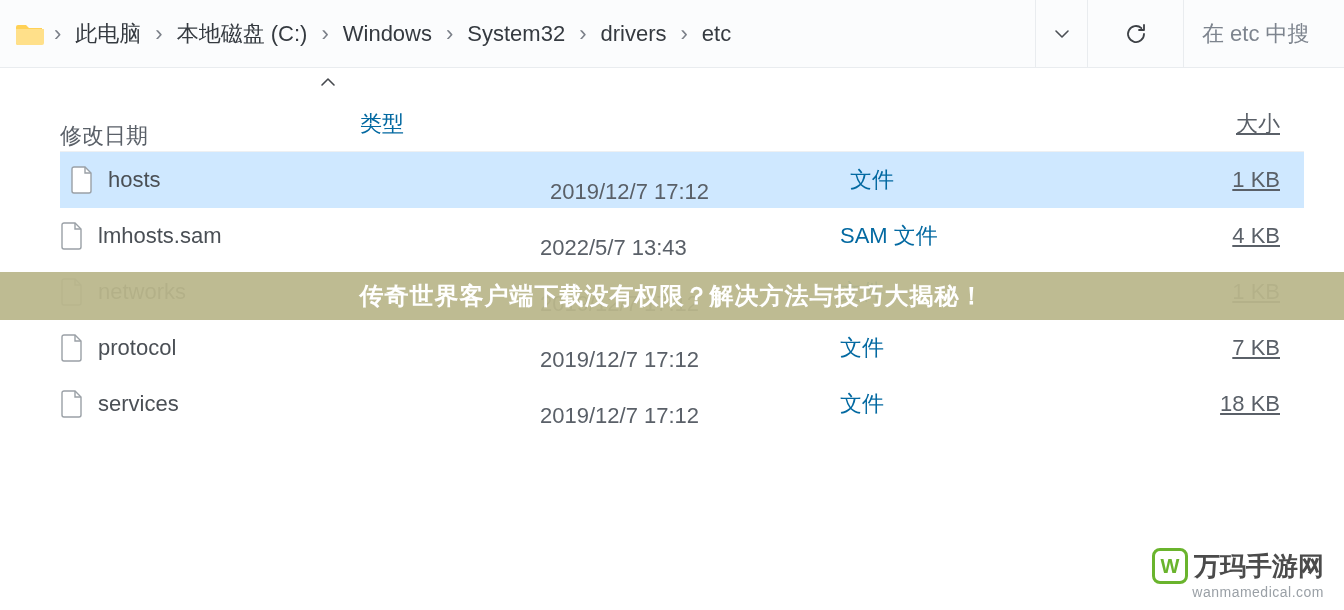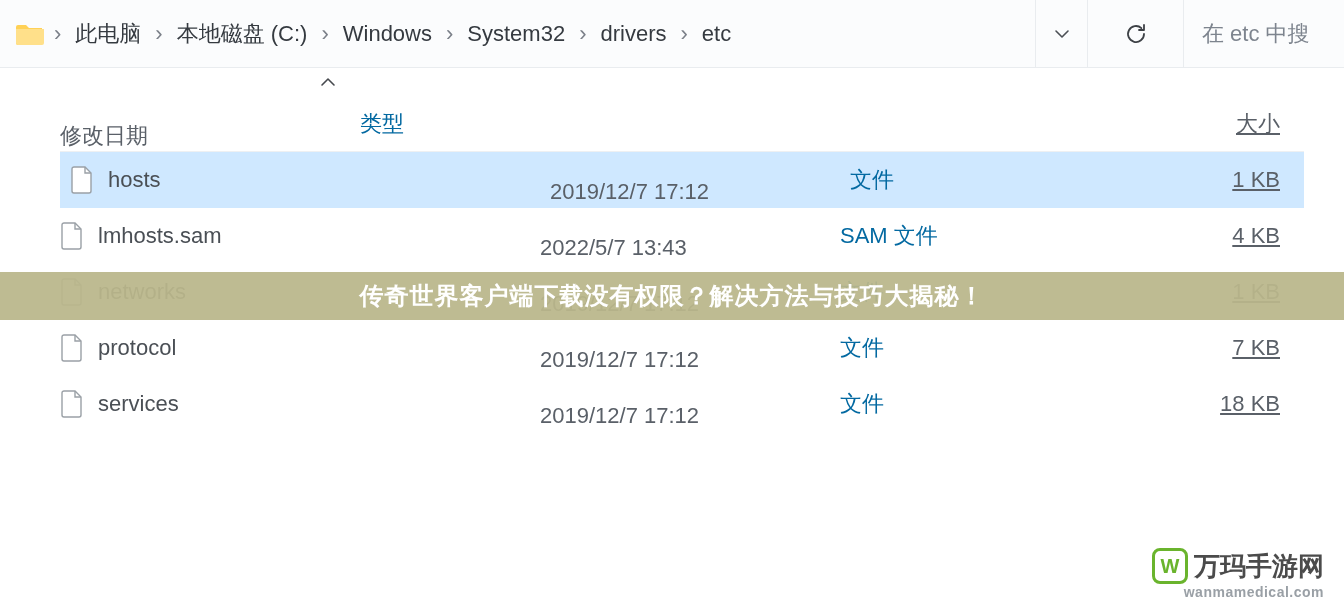--- a/index.html
+++ b/index.html
@@ -30,21 +30,21 @@
     .col-size { flex: 1; text-align: right; padding-right: 24px; color: #5a6068; text-decoration: underline; }
     
     .file-icon { width: 24px; height: 28px; flex-shrink: 0; }
     
     .overlay-banner { position: absolute; left: 0; right: 0; top: 272px; height: 48px; background: rgba(181,178,131,0.88); display: flex; align-items: center; justify-content: center; font-size: 24px; color: #ffffff; font-weight: 600; letter-spacing: 1px; }
     .row.faded .col-date, .row.faded .col-size, .row.faded .col-type, .row.faded .file-icon, .row.faded .fname { opacity: 0.5; }
     
     .watermark { position: absolute; right: 20px; bottom: 10px; display: flex; flex-direction: column; align-items: flex-end; }
     .watermark-top { display: flex; align-items: center; gap: 6px; font-size: 26px; font-weight: 600; color: #4b4b4b; }
     .watermark-logo { width: 36px; height: 36px; border: 3px solid #6ab42d; border-radius: 8px; display: flex; align-items: center; justify-content: center; color: #6ab42d; font-weight: 800; font-size: 20px; }
-    .watermark-sub { font-size: 14px; color: #9aa0a6; letter-spacing: 0.5px; font-weight: bold; }
+    .watermark-sub { font-size: 14px; color: #9aa0a6; letter-spacing: 0.5px; }
     
     svg { display: block; }
   </style>
 </head>
 <body>
 
 <div class="topbar">
   <div class="breadcrumb-area">
     <span class="folder-icon">
       <svg width="28" height="24" viewBox="0 0 28 24">

